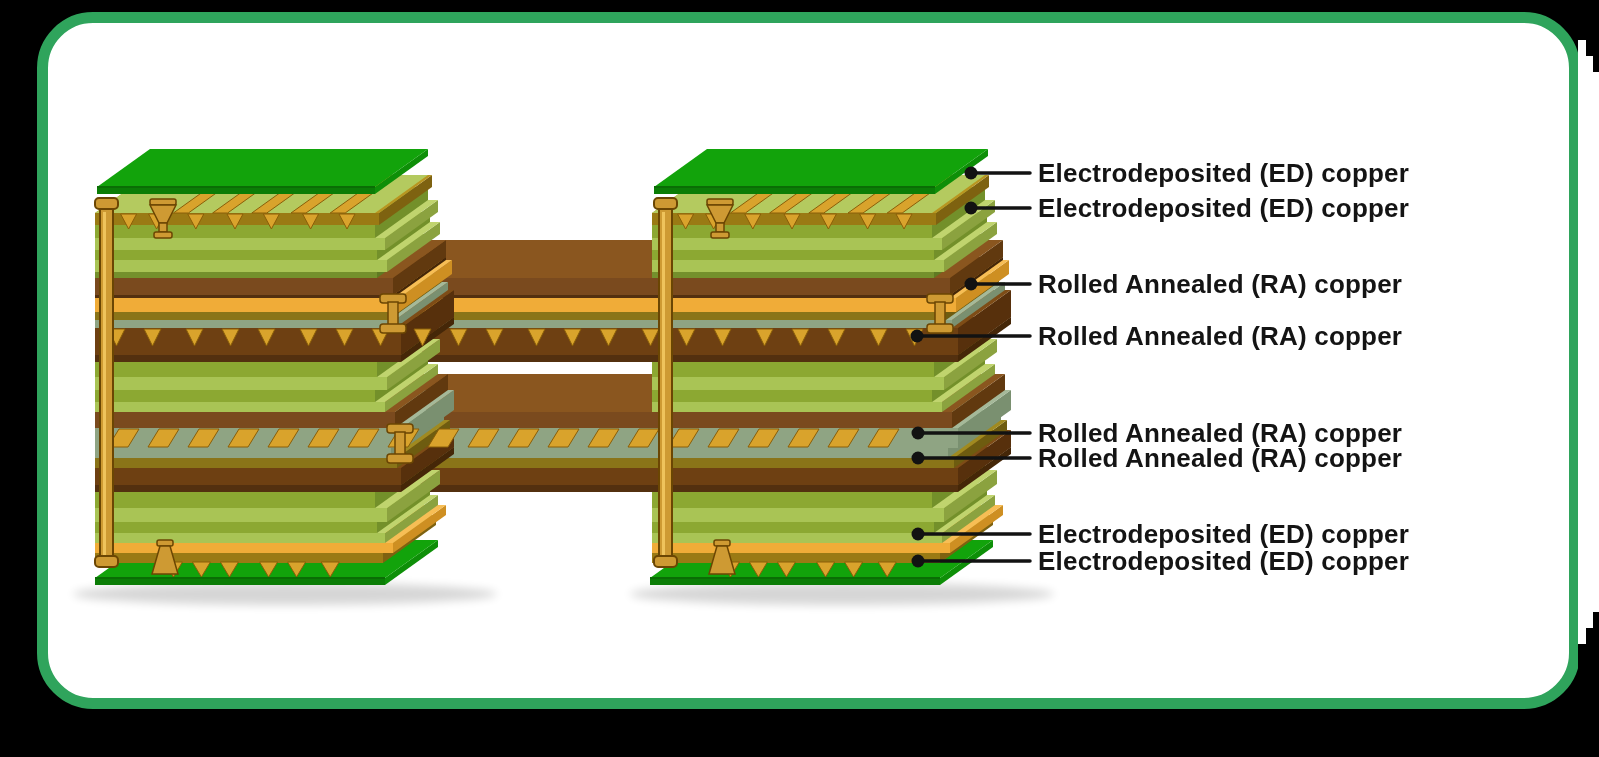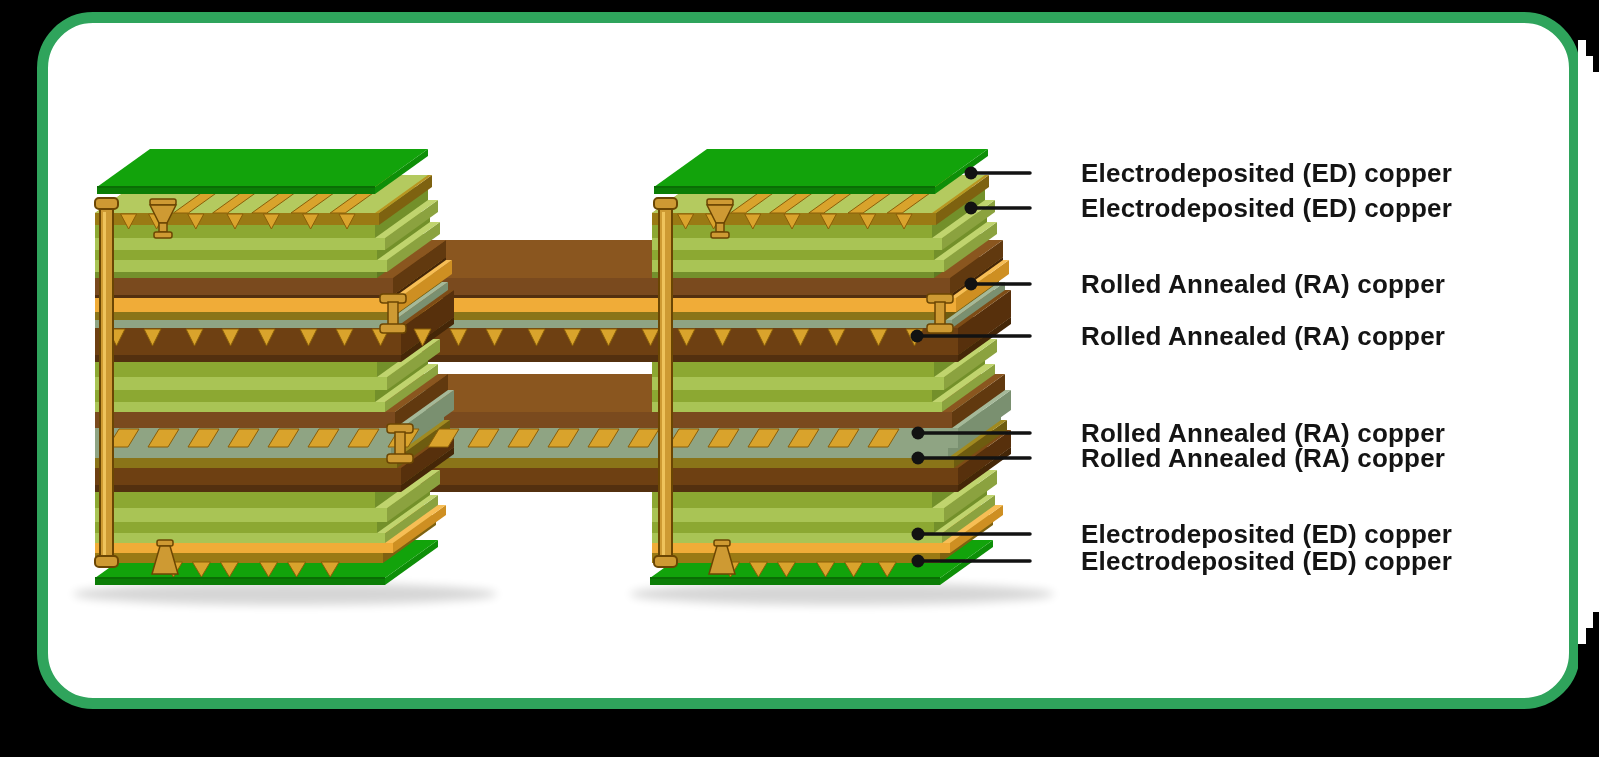--- a/index.html
+++ b/index.html
@@ -15,21 +15,21 @@
   }
   .right-strip{position:absolute;left:1578px;top:24px;width:21px;height:660px;background:#fff;}
   .stair{position:absolute;background:#000;}
   .st1{left:1578px;top:24px;width:21px;height:16px;}
   .st2{left:1586px;top:40px;width:13px;height:16px;}
   .st3{left:1593px;top:56px;width:6px;height:16px;}
   .st4{left:1593px;top:612px;width:6px;height:16px;}
   .st5{left:1586px;top:628px;width:13px;height:16px;}
   .st6{left:1578px;top:644px;width:21px;height:40px;}
   svg.diagram{position:absolute;left:0;top:0;pointer-events:none;}
-  .labels{position:absolute;left:0;top:0;width:1469px;height:757px;pointer-events:none;margin-left:43px;}
+  .labels{position:absolute;left:0;top:0;width:1469px;height:757px;pointer-events:none;}
   .layer-label{
     position:absolute;left:1038px;transform:translateY(-50%);
     font-weight:bold;font-size:26px;line-height:1;color:#141414;
     letter-spacing:0.2px;white-space:nowrap;
   }
 </style>
 </head>
 <body>
 
 <div class="card"></div>

